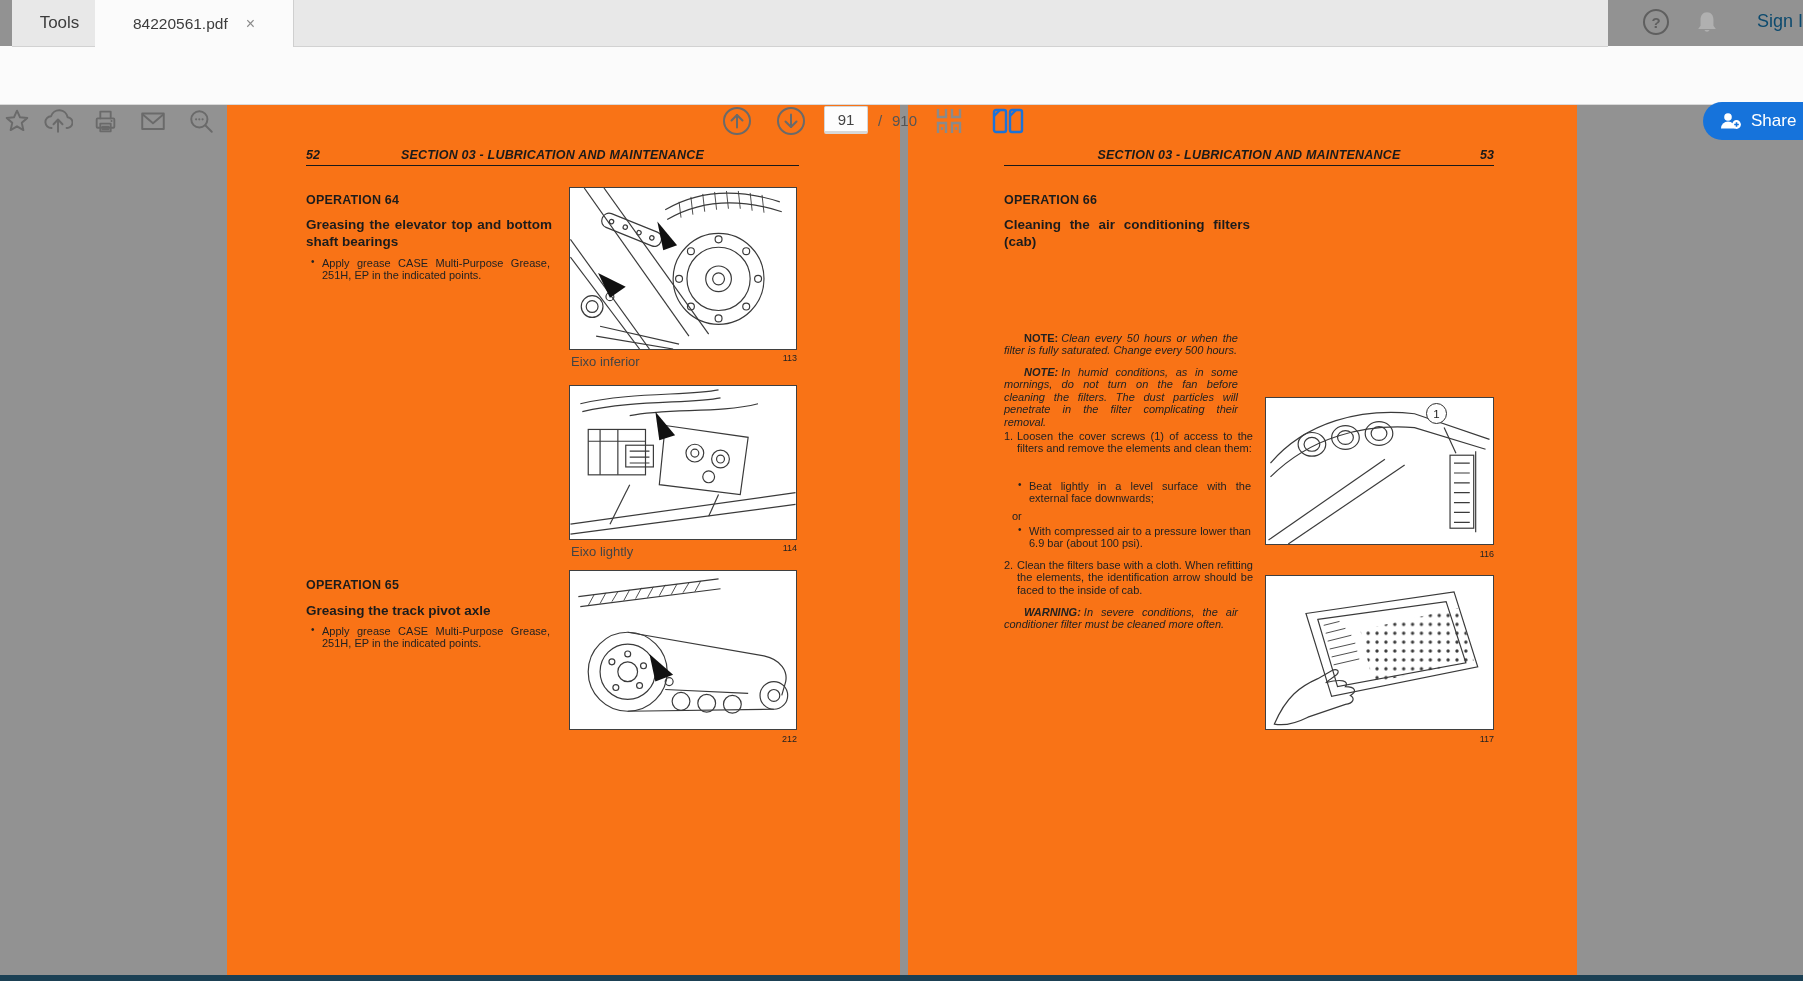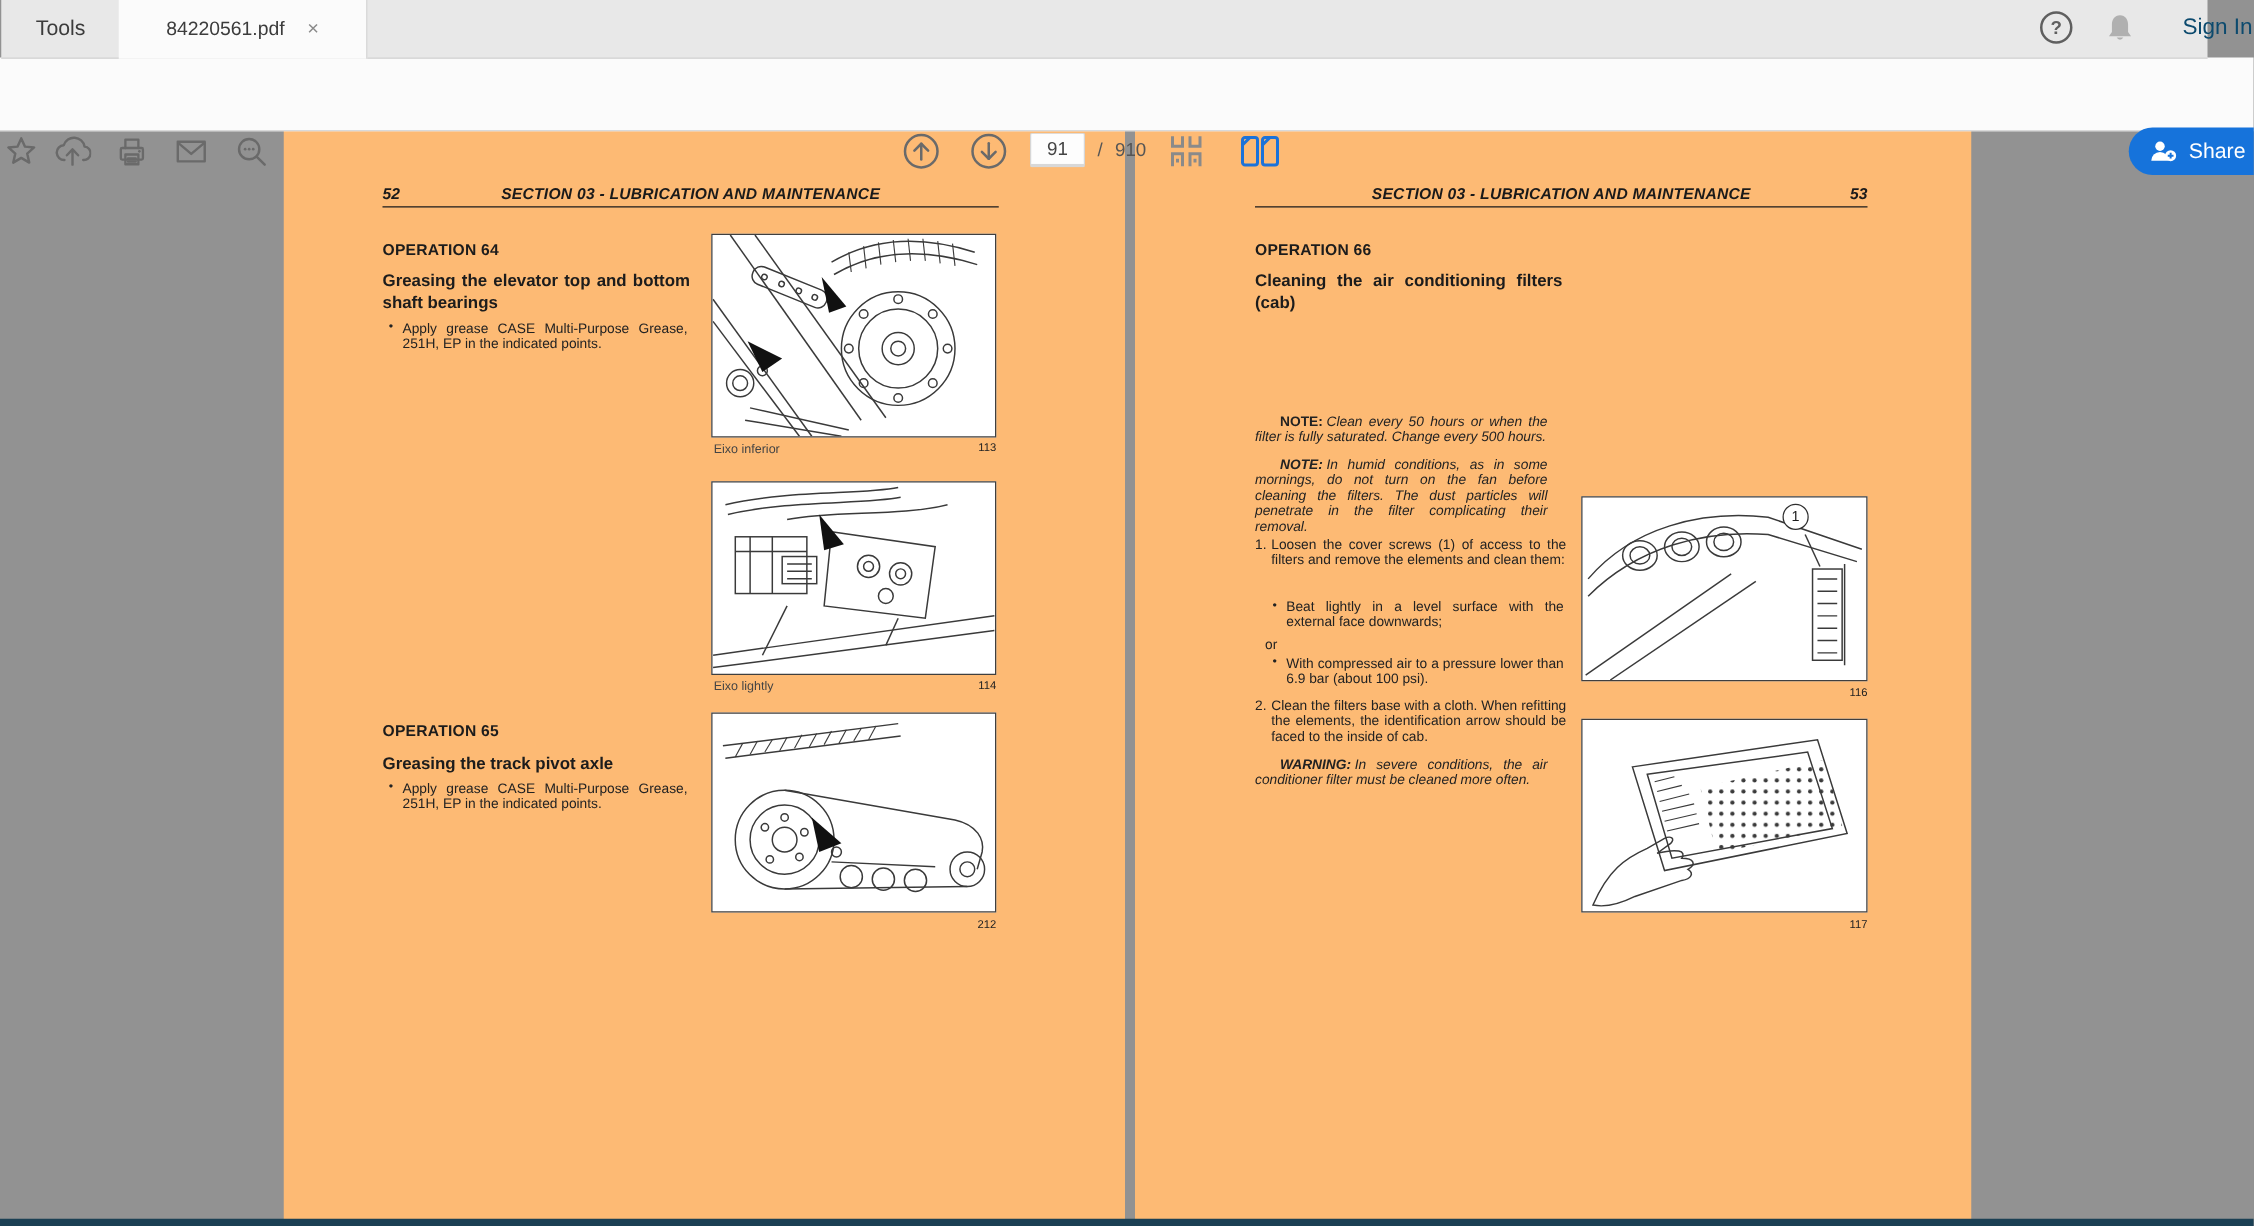--- a/index.html
+++ b/index.html
@@ -1,58 +1,58 @@
 <!DOCTYPE html>
 <html><head>
 <meta charset="utf-8">
 <style>
   html,body{margin:0;padding:0;}
   body{width:1803px;height:981px;overflow:hidden;font-family:"Liberation Sans",sans-serif;background:#929292;position:relative;}
 
   
-  .tabbar{position:absolute;left:1px;top:0;width:1765px;height:46px;background:#e8e8e8;border-bottom:1px solid #d2d2d2;z-index:10;}
+  .tabbar{position:absolute;left:12px;top:0;width:1596px;height:46px;background:#e8e8e8;border-bottom:1px solid #d2d2d2;z-index:10;}
   .tools-tab{position:absolute;left:0;top:0;width:95px;height:46px;display:flex;align-items:center;justify-content:center;border-right:1px solid #cfcfcf;cursor:pointer;}
   .tools-tab span{font-size:17px;color:#3c3c3c;}
   .doc-tab{position:absolute;left:95px;top:0;width:198px;height:47px;background:#fbfbfb;border-right:1px solid #cfcfcf;display:flex;align-items:center;justify-content:center;z-index:11;}
   .doc-tab .doc-title{font-size:15.5px;color:#3c3c3c;margin-right:18px;}
   .tab-close{font-size:16px;color:#8a8a8a;line-height:16px;cursor:pointer;}
   .help-circle{width:26px;height:26px;border:2.4px solid #5f5f5f;border-radius:50%;display:flex;align-items:center;justify-content:center;position:absolute;left:1631px;top:9px;box-sizing:border-box;cursor:pointer;}
   .help-circle span{font-size:15px;font-weight:bold;color:#5f5f5f;}
   .bell{position:absolute;left:1682px;top:9px;cursor:pointer;}
   .signin{position:absolute;left:1745px;top:11px;font-size:18px;color:#0c4a6e;white-space:nowrap;cursor:pointer;}
 
   
   .toolbar{position:absolute;left:0;top:46px;width:1803px;height:58px;background:#fbfbfb;border-bottom:1px solid #d9d9d9;z-index:9;}
   .tb-btn{position:absolute;top:60px;width:30px;height:30px;background:none;border:none;padding:0;cursor:pointer;display:flex;align-items:center;justify-content:center;}
   .page-input{position:absolute;left:824px;top:60px;width:44px;height:28px;text-align:center;font-size:15px;color:#444;border:1px solid #d6d6d6;border-bottom:3px solid #d8d8d8;background:#fdfdfd;border-radius:2px;box-sizing:border-box;font-family:"Liberation Sans",sans-serif;}
   .page-total{position:absolute;top:66px;font-size:15px;color:#555;}
   .share-btn{position:absolute;left:1703px;top:56px;width:120px;height:38px;background:#1673db;border:none;border-radius:19px 0 0 19px;color:#fff;font-size:17px;display:flex;align-items:center;gap:8px;padding:0 0 0 16px;cursor:pointer;font-family:"Liberation Sans",sans-serif;}
 
   
   .docarea{position:absolute;left:0;top:104px;width:1803px;height:877px;background:#929292;overflow:hidden;}
-  .page{position:absolute;top:0;height:877px;background:#fdba74;}
+  .page{position:absolute;top:0;height:877px;background:#f97316;}
   .page-left{left:227px;width:673px;}
   .page-right{left:908px;width:669px;}
 
   
   .ph-num{position:absolute;font-size:12.5px;font-weight:bold;font-style:italic;color:#1a1a1a;}
   .ph-title{position:absolute;font-size:12.5px;font-weight:bold;font-style:italic;color:#1a1a1a;text-align:center;letter-spacing:.2px;}
   .ph-rule{position:absolute;height:0;border-top:1.6px solid #1a1a1a;}
   .op-title{position:absolute;font-size:12.5px;font-weight:bold;color:#1c1c1c;letter-spacing:.2px;}
   .subhead{position:absolute;font-size:13.5px;line-height:17px;font-weight:bold;color:#1c1c1c;text-align:justify;}
   .body{position:absolute;font-size:11px;line-height:12.4px;color:#222;text-align:justify;}
   .it{font-style:italic;}
   .lbl{font-weight:bold;margin-right:3px;padding-left:20px;}
   .blt{padding-left:11px;}
   .blt .mk{position:absolute;left:0;top:-1px;font-size:10px;}
   .stp{padding-left:13px;}
   .stp .num{position:absolute;left:0;}
   .figure{position:absolute;border:1px solid #3f3f3f;background:#fff;box-sizing:border-box;}
   .figure svg{display:block;}
-  .figcap{position:absolute;font-size:10px;color:#444;}
+  .figcap{position:absolute;font-size:13px;color:#444;}
   .fignum{position:absolute;font-size:9px;color:#222;text-align:right;}
   .callout{position:absolute;width:21px;height:21px;border:1.4px solid #2e2e2e;border-radius:50%;display:flex;align-items:center;justify-content:center;font-size:11.5px;color:#1c1c1c;background:#fff;box-sizing:border-box;}
   .wm-brand{position:absolute;left:1566px;top:868px;font-family:"DejaVu Serif",serif;font-style:italic;font-weight:bold;font-size:82px;letter-spacing:10px;color:#d9d9d9;-webkit-text-stroke:2px #dfa94f;z-index:20;opacity:.92;white-space:nowrap;}
   .bottombar{position:absolute;left:0;bottom:0;width:1803px;height:6px;background:#1b4054;z-index:15;}
 
   svg.icon{stroke:#6a6a6a;fill:none;stroke-width:1.8;stroke-linecap:round;stroke-linejoin:round;}
   svg.icon .fil{fill:#6a6a6a;stroke:none;}
 </style>
 </head>
 <body>

